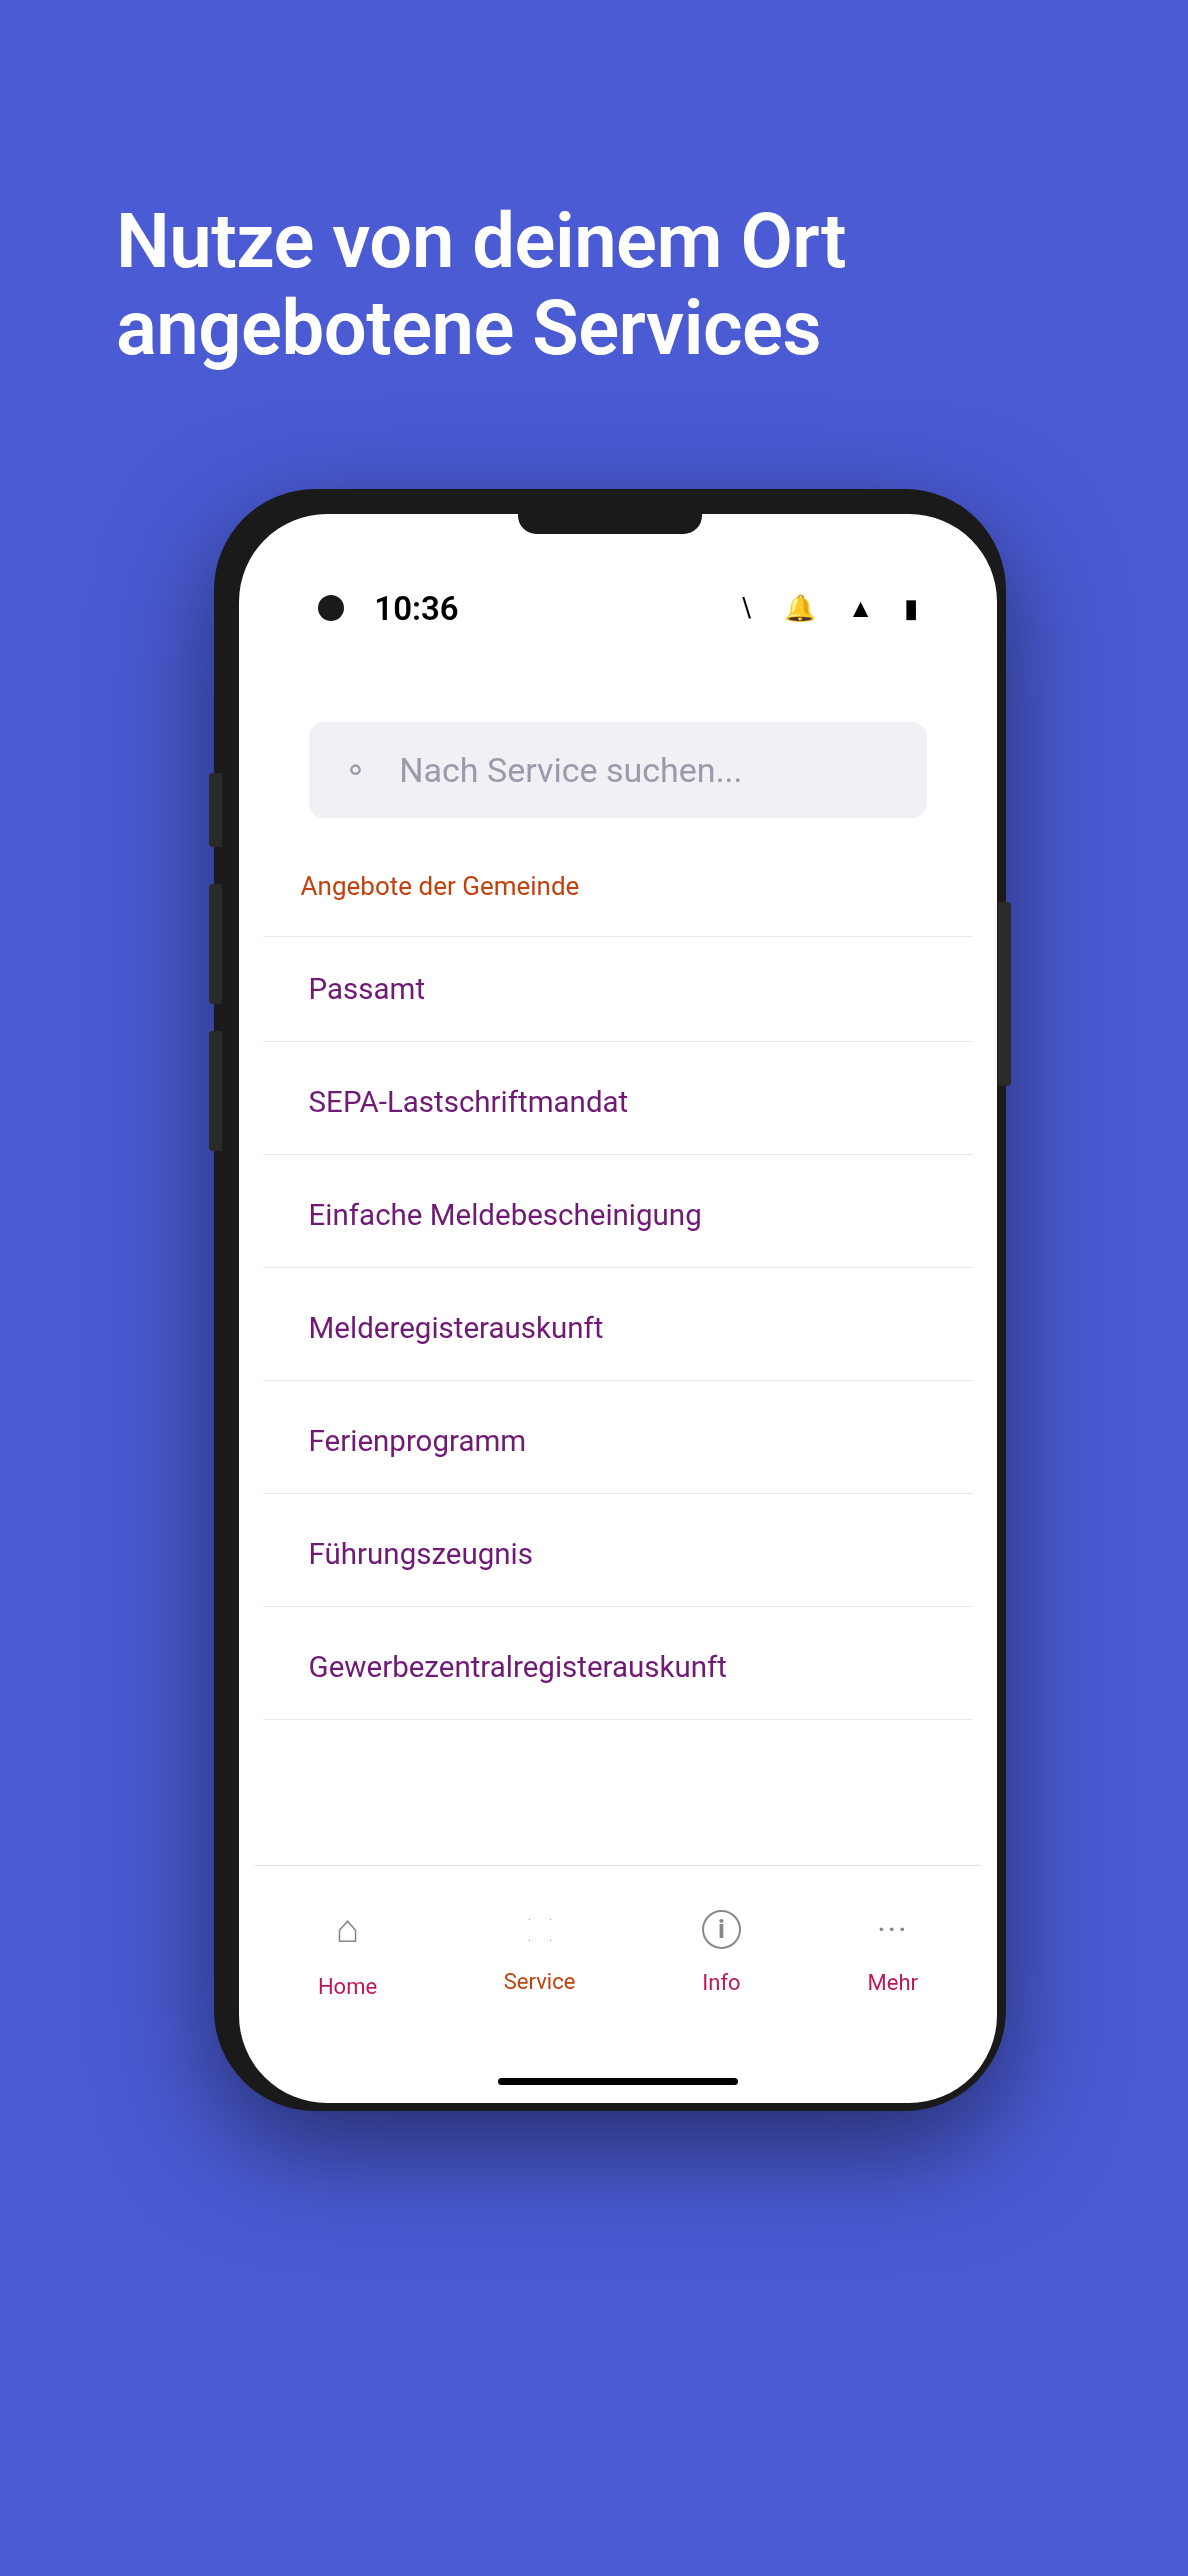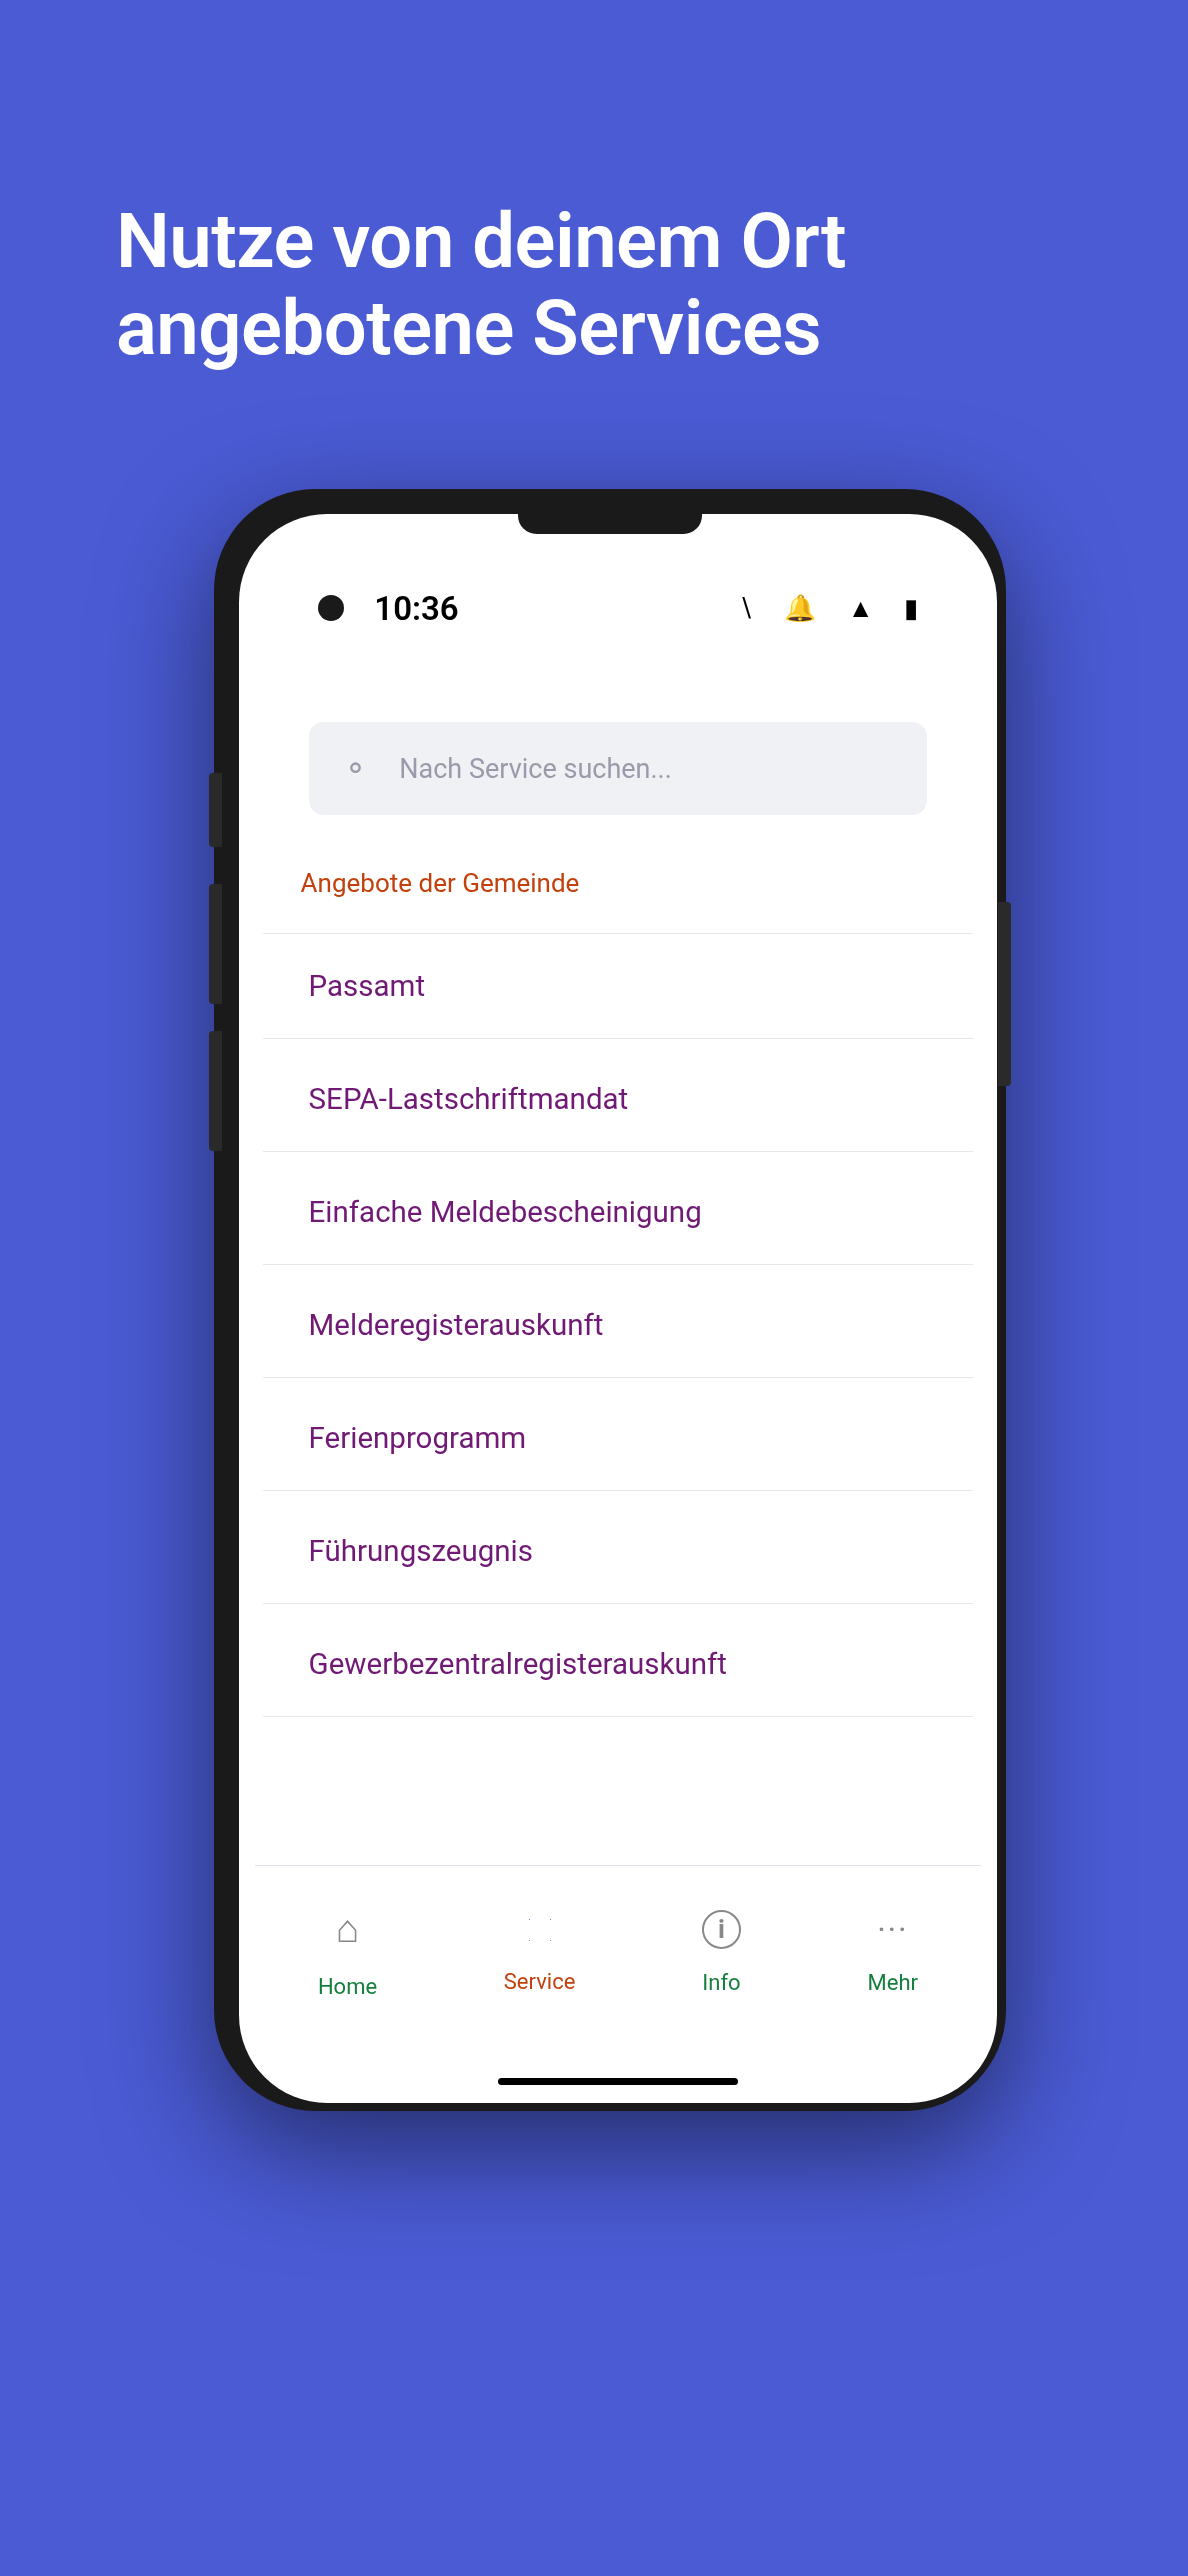--- a/index.html
+++ b/index.html
@@ -171,21 +171,21 @@
     }
 
     .search-icon {
       color: #9a9aaa;
       font-size: 31px;
       flex-shrink: 0;
     }
 
     .search-placeholder {
       color: #9a9aaa;
-      font-size: 27px;
+      font-size: 34px;
     }
 
     .section-label {
       padding: 0 46px;
       font-size: 26px;
       color: #c2410c;
       margin-bottom: 18.4px;
     }
 
     .service-list {
@@ -224,21 +224,21 @@
       padding: 9.2px 37px;
     }
 
     .nav-icon {
       font-size: 39px;
       color: #888;
     }
 
     .nav-label {
       font-size: 22px;
-      color: #15803d;
+      color: #be185d;
     }
 
     .nav-label.active {
       color: #c2410c;
       text-align: center;
     }
 
     .home-indicator {
       width: 240px;
       height: 7.4px;

